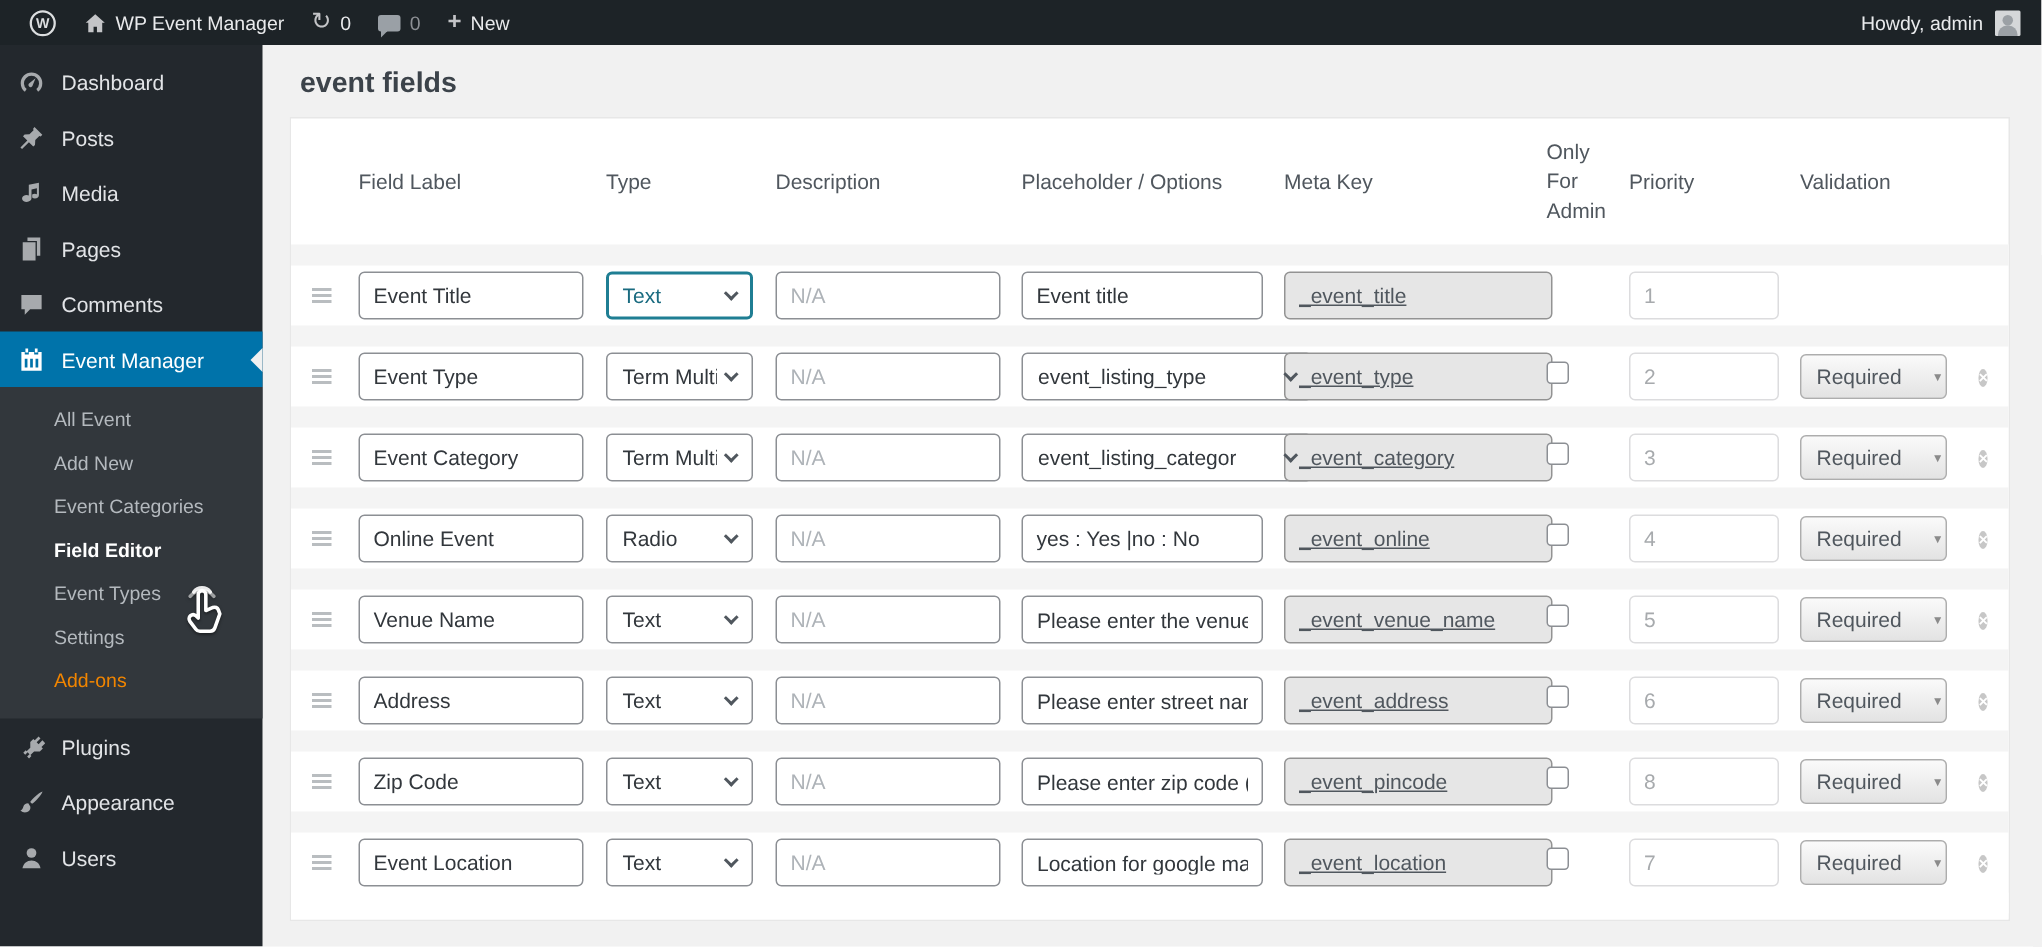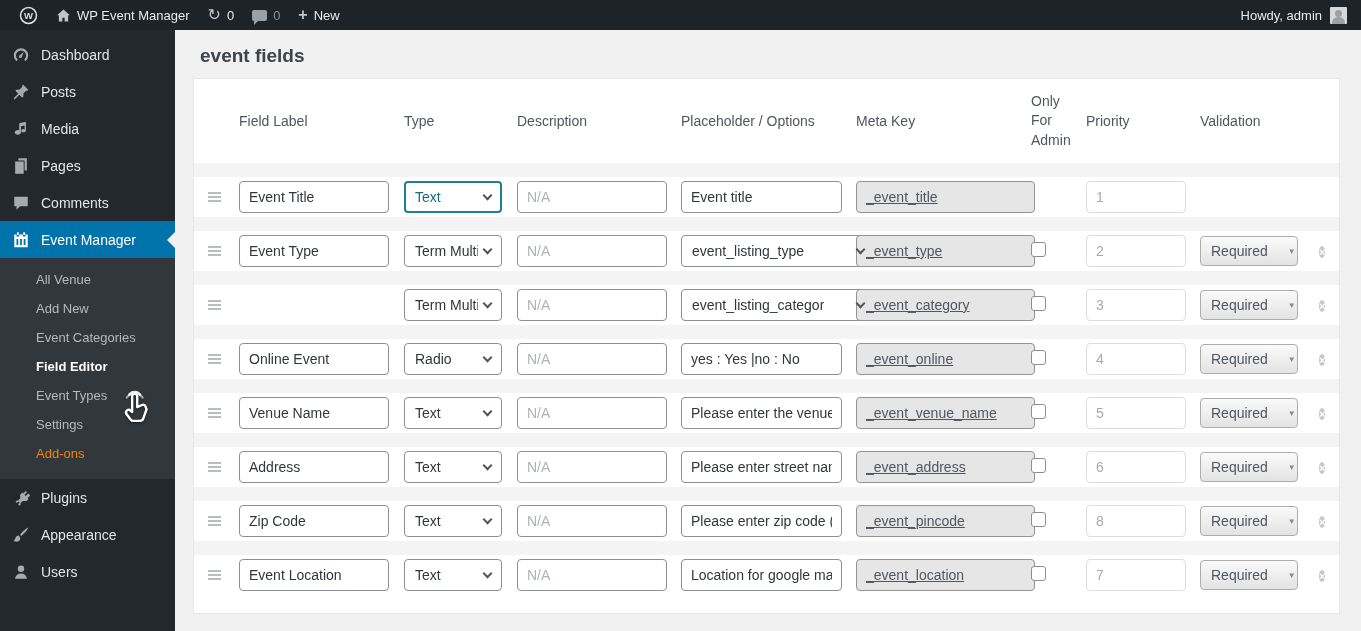--- a/index.html
+++ b/index.html
@@ -156,21 +156,21 @@
       <div class="menu-item active">
         <span class="mi-icon">
           <svg viewBox="0 0 20 20" fill="currentColor">
             <path d="M5.5 1.5h2v3h-2zm7 0h2v3h-2zM2.5 4H5v2h3V4h4v2h3V4h2.5v14h-15zM5 9v6.5h2V9zm4 0v6.5h2V9zm4 0v6.5h2V9z"></path>
           </svg>
         </span>
         <span>Event Manager</span>
       </div>
     </div>
   <div class="submenu" id="submenu">
-      <div class="submenu-item">All Venue</div>
+      <div class="submenu-item">All Event</div>
       <div class="submenu-item">Add New</div>
       <div class="submenu-item">Event Categories</div>
       <div class="submenu-item current">Field Editor</div>
       <div class="submenu-item">Event Types</div>
       <div class="submenu-item">Settings</div>
       <div class="submenu-item accent">Add-ons</div>
     </div>
   <div id="menu-bottom">
       <div class="menu-item">
         <span class="mi-icon">
@@ -271,20 +271,21 @@
               <span class="val-caret">▼</span>
             </span></span>
     <span class="c10"><span class="remove">×</span></span>
   </div>
         <div class="frow">
     <span class="handle c1">
             <i></i>
             <i></i>
             <i></i>
           </span>
+    <span class="c2"><input class="inp label-inp" value="Event Category" style=""></span>
     <span class="c3"><span class="sel type-sel">
               <span class="sel-txt">Term Multi</span>
               <i class="chev"></i>
             </span></span>
     <span class="c4"><input class="inp desc-inp" placeholder="N/A" style=""></span>
     <span class="c5">
       
       <span class="sel ph-sel">
               <span class="sel-txt">event_listing_categor</span>
               <i class="chev"></i>

